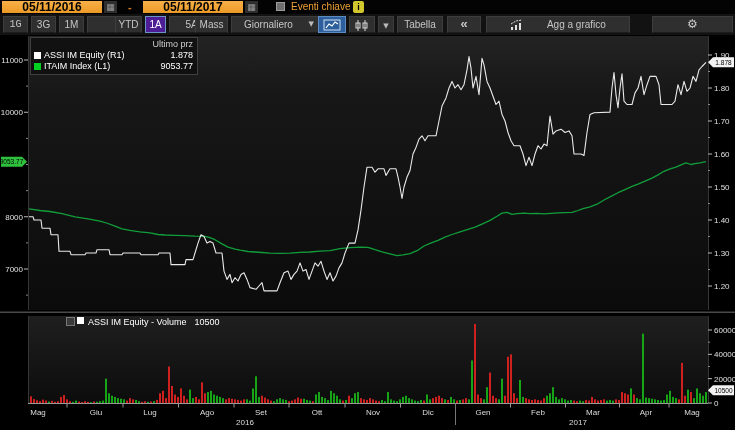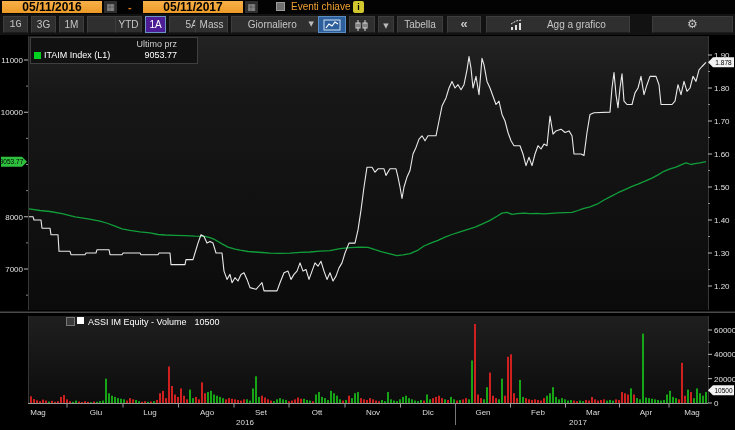--- a/index.html
+++ b/index.html
@@ -21,35 +21,35 @@
         font-weight:bold;font-size:9px;text-align:center;line-height:12px;border-radius:2px;}
   
   .row2{position:absolute;top:14px;left:0;width:735px;height:21px;background:#121212;z-index:5;}
   .btn{position:absolute;top:2px;height:17px;background:#2f2f2f;color:#c6c6c6;font-size:10px;
        line-height:15px;text-align:center;border:1px solid #3d3d3d;border-bottom-color:#1c1c1c;
        box-sizing:border-box;cursor:default;}
   .btn.active{background:#4c1d95;color:#fff;border-color:#6b94c4;}
   #b1g{left:3px;width:25px;font-family:Liberation Mono, monospace;}   #b3g{left:31px;width:25px;}  #b1m{left:59px;width:25px;}
   #b6m{left:87px;width:25px;padding-left:29px;}  #bytd{left:115px;width:27px;}#b1a{left:145px;width:21px;}
   #b5a{left:169px;width:45px;} #bmass{left:195px;width:33px;}
-  #bperiod{left:231px;width:89px;text-align:center;padding-left:4px;}
+  #bperiod{left:231px;width:89px;text-align:left;padding-left:12px;}
   #bperiod .dd{float:right;margin-right:5px;font-size:7px;line-height:15px;color:#bbb;font-family:"DejaVu Sans",sans-serif;}
   #blinechart{left:318px;width:28px;background:#2d5f9c;border-color:#5d8cc0;}
   #bcandle{left:349px;width:26px;}
   #bdrop{left:378px;width:16px;}
   #bdrop .dd{font-size:7px;font-family:"DejaVu Sans",sans-serif;color:#bbb;}
   #btabella{left:397px;width:46px;}
   #bcollapse{left:447px;width:34px;font-size:13px;font-weight:bold;line-height:14px;}
   #bagg{left:486px;width:144px;}
   #bgear{left:652px;width:81px;font-family:"DejaVu Sans",sans-serif;font-size:12px;line-height:15px;color:#c9c9c9;}
   .minisvg{vertical-align:middle;}
   #bagg .lbl{margin-left:19px;}
   
   .legend{position:absolute;left:30px;top:37px;width:168px;background:rgba(16,16,16,.9);
-          border:1px solid #3f3f3f;font-size:9px;padding:1px 20px 2px 3px;z-index:4;box-sizing:border-box;}
+          border:1px solid #3f3f3f;font-size:9px;padding:1px 4px 2px 3px;z-index:4;box-sizing:border-box;}
   .legend .hdr{text-align:right;color:#cfcfcf;height:11px;line-height:11px;}
   .lrow{display:flex;align-items:center;height:11px;line-height:11px;color:#fff;}
   .sw{width:7px;height:7px;margin-right:3px;flex:none;}
   .lname{flex:1;white-space:nowrap;}
   .lval{text-align:right;white-space:nowrap;}
   .vlegend{position:absolute;left:30px;top:317px;height:11px;display:flex;
            font-size:9px;color:#fff;z-index:4;margin-left:36px;}
   .vhandle{width:7px;height:7px;border:1px solid #777;background:#3a3a3a;margin-right:2px;flex:none;}
   .vsw{width:7px;height:7px;background:#fff;margin-right:4px;flex:none;}
   .vval{margin-left:8px;}
@@ -444,20 +444,25 @@
       <span class="lbl">Agg a grafico</span>
     </div>
     <div class="btn" id="bgear">
       <span>⚙</span>
     </div>
   </div>
 
   <div class="legend">
     <div class="hdr">Ultimo prz</div>
     <div class="lrow">
+      <span class="sw" id="sw0" style="background: rgb(255, 255, 255);"></span>
+      <span class="lname">ASSI IM Equity  (R1)</span>
+      <span class="lval">1.878</span>
+    </div>
+    <div class="lrow">
       <span class="sw" id="sw1" style="background: rgb(0, 208, 31);"></span>
       <span class="lname">ITAIM Index  (L1)</span>
       <span class="lval">9053.77</span>
     </div>
   </div>
 
   <div class="vlegend">
     <span class="vhandle"></span>
     <span class="vsw"></span>
     <span>ASSI IM Equity - Volume</span>

